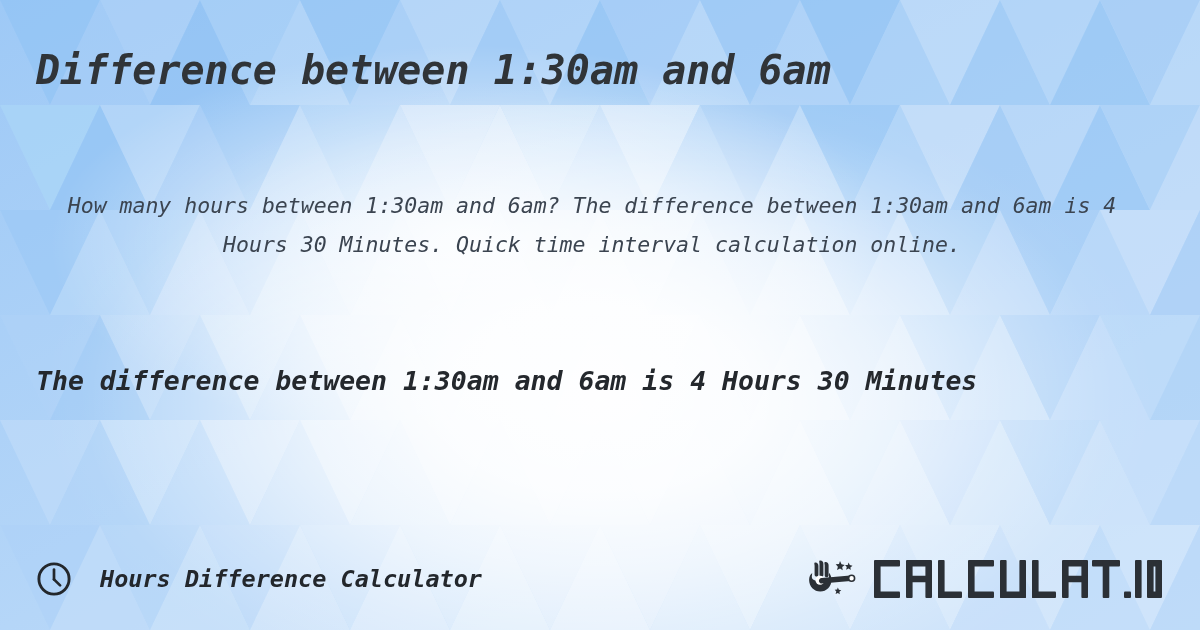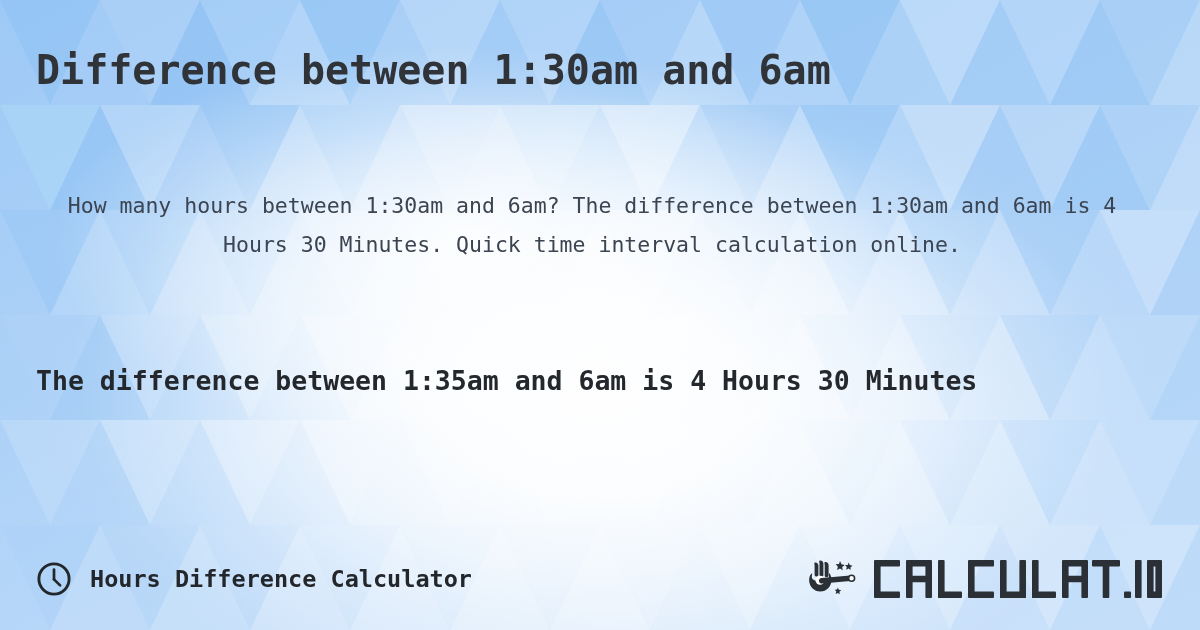--- a/index.html
+++ b/index.html
@@ -52,20 +52,21 @@
   }
 
   
   #content {
     position: relative;
     z-index: 2;
     width: 1200px;
     height: 630px;
     box-sizing: border-box;
     padding: 0 56px;
+    font-style: italic;
   }
 
   .page-title {
     position: absolute;
     left: 36px;
     top: 44px;
     margin: 0;
     font-family: "DejaVu Sans Mono", "Liberation Mono", monospace;
     font-size: 40px;
     font-weight: bold;
@@ -109,21 +110,21 @@
     right: 36px;
     top: 548px;
     height: 62px;
     display: flex;
     align-items: center;
     justify-content: space-between;
   }
   .footer-brand {
     display: flex;
     align-items: center;
-    gap: 18px;
+    gap: 28px;
   }
   .clock-icon {
     width: 36px;
     height: 36px;
     flex: 0 0 36px;
     display: block;
   }
   .footer-label {
     font-family: "DejaVu Sans Mono", "Liberation Mono", monospace;
     font-size: 23.5px;
@@ -318,21 +319,21 @@
   </svg>
 
   <div id="bg-glow"></div>
 
   <div id="content">
 
     <h1 class="page-title">Difference between 1:30am and 6am</h1>
 
     <p class="description">How many hours between 1:30am and 6am? The difference between 1:30am and 6am is 4 Hours 30 Minutes. Quick time interval calculation online.</p>
 
-    <h2 class="result-heading">The difference between 1:35am and 6am is 4 Hours 30 Minutes</h2>
+    <h2 class="result-heading">The difference between 1:30am and 6am is 4 Hours 30 Minutes</h2>
 
     <div class="footer">
 
       <div class="footer-brand">
         <svg class="clock-icon" viewBox="0 0 36 36" xmlns="http://www.w3.org/2000/svg">
           <circle cx="18" cy="18" r="15.1" fill="none" stroke="#23272c" stroke-width="2.9"></circle>
           <path d="M18 8.6 L18 18.4" stroke="#23272c" stroke-width="2.7" stroke-linecap="round" fill="none"></path>
           <path d="M18 18.4 L24.1 24.4" stroke="#23272c" stroke-width="2.7" stroke-linecap="round" fill="none"></path>
         </svg>
         <span class="footer-label">Hours Difference Calculator</span>

